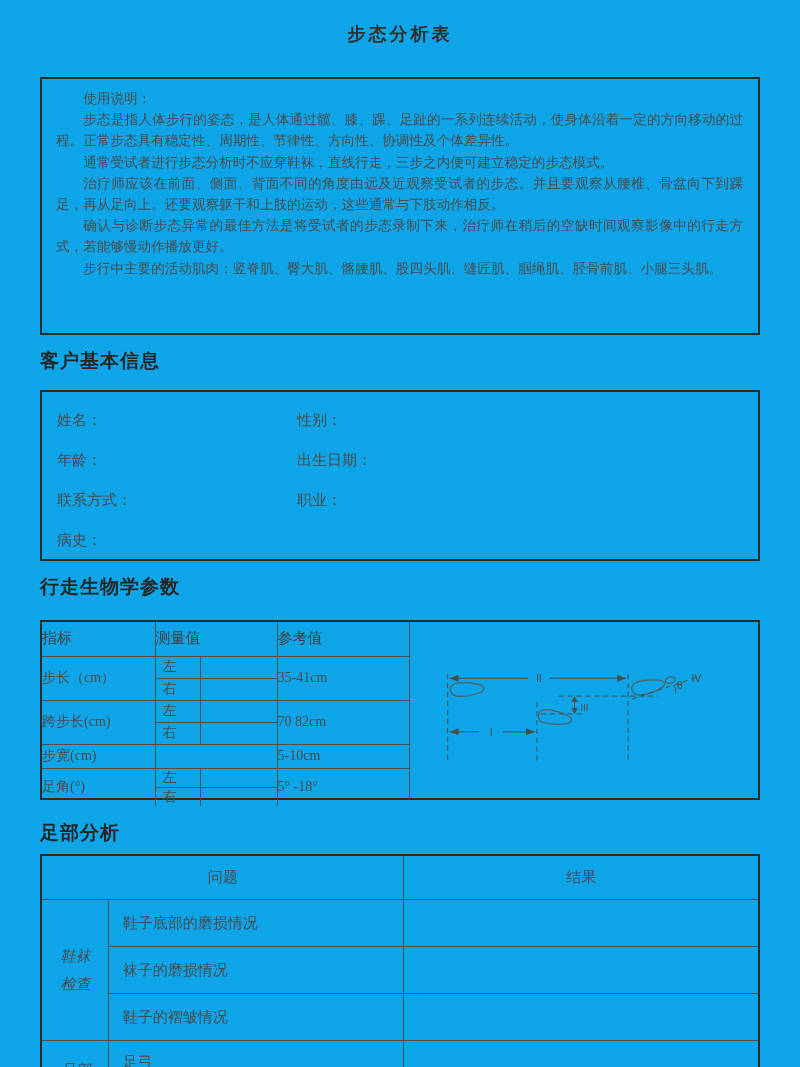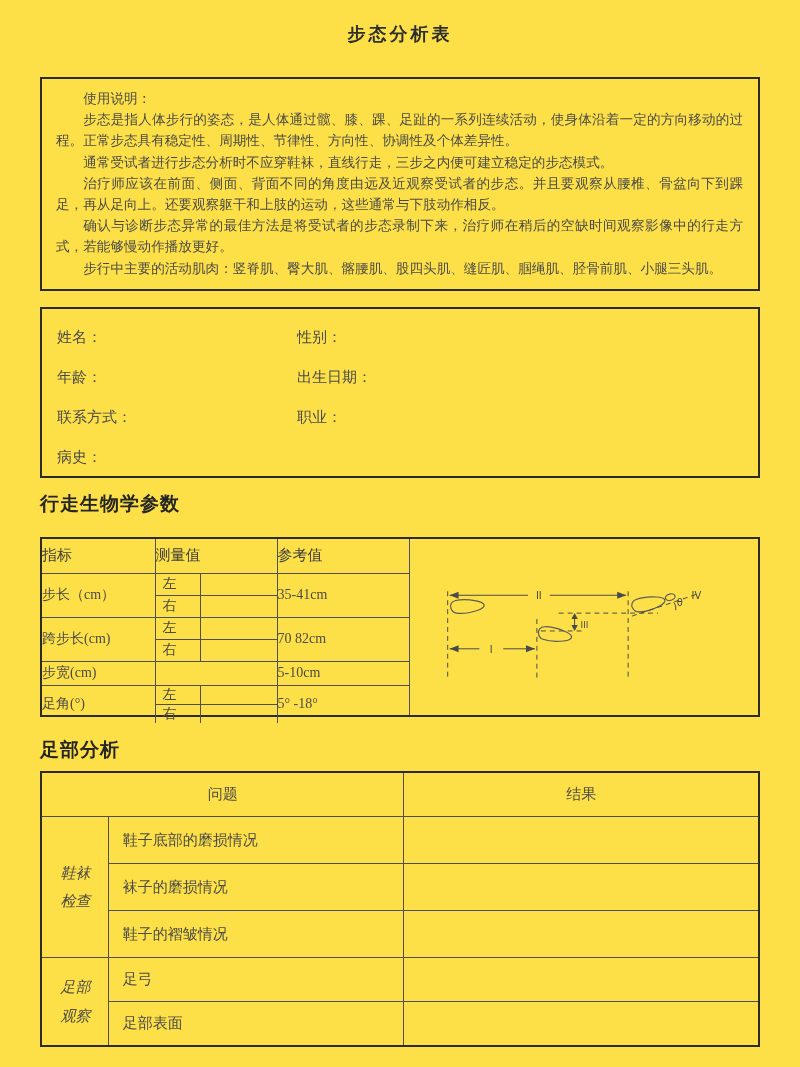--- a/index.html
+++ b/index.html
@@ -1,28 +1,28 @@
 <!DOCTYPE html>
 <html lang="zh"><head>
 <meta charset="utf-8">
 <style>
   html,body{margin:0;padding:0;background:#fdfdfd;}
   .page{
     width:800px;height:1067px;box-sizing:border-box;
-    padding:0 40px;background:#fde047;position:relative;overflow:hidden;
+    padding:0 40px;background:#0ea5e9;position:relative;overflow:hidden;
     font-family:"Liberation Serif","DejaVu Serif",serif;color:#3b3b3b;
   }
   .doc-title{
     text-align:center;font-family:"Liberation Sans","DejaVu Sans",sans-serif;
     font-weight:700;font-size:18px;color:#2e2e2e;letter-spacing:3px;
     padding-top:22px;margin:0;
   }
   .instr-box{
     margin-top:31px;border:2px solid #2b2b2b;box-sizing:border-box;
-    height:214px;padding:9px 15px 4px 14px;
+    height:258px;padding:9px 15px 4px 14px;
     font-size:13.6px;line-height:21.2px;text-align:justify;color:#4a4a4a;
   }
   .instr-box p{margin:0;text-indent:2em;}
   .sec-h{
     font-family:"Liberation Sans","DejaVu Sans",sans-serif;font-weight:700;
     font-size:19px;color:#252525;letter-spacing:1px;margin:0;
   }
   .sec-h.h1{margin-top:13px;margin-bottom:9px;}
   .sec-h.h2{margin-top:13px;margin-bottom:20px;}
   .sec-h.h3{margin-top:20px;margin-bottom:8px;}
@@ -71,20 +71,21 @@
 
   <div class="instr-box">
     <p>使用说明：</p>
     <p>步态是指人体步行的姿态，是人体通过髋、膝、踝、足趾的一系列连续活动，使身体沿着一定的方向移动的过程。正常步态具有稳定性、周期性、节律性、方向性、协调性及个体差异性。</p>
     <p>通常受试者进行步态分析时不应穿鞋袜，直线行走，三步之内便可建立稳定的步态模式。</p>
     <p>治疗师应该在前面、侧面、背面不同的角度由远及近观察受试者的步态。并且要观察从腰椎、骨盆向下到踝足，再从足向上。还要观察躯干和上肢的运动，这些通常与下肢动作相反。</p>
     <p>确认与诊断步态异常的最佳方法是将受试者的步态录制下来，治疗师在稍后的空缺时间观察影像中的行走方式，若能够慢动作播放更好。</p>
     <p>步行中主要的活动肌肉：竖脊肌、臀大肌、髂腰肌、股四头肌、缝匠肌、腘绳肌、胫骨前肌、小腿三头肌。</p>
   </div>
 
+  <h2 class="sec-h h1">客户基本信息</h2>
   <div class="info-box">
     <div>姓名：</div>
     <div>性别：</div>
     <div>年龄：</div>
     <div>出生日期：</div>
     <div>联系方式：</div>
     <div>职业：</div>
     <div class="full">病史：</div>
   </div>
 

